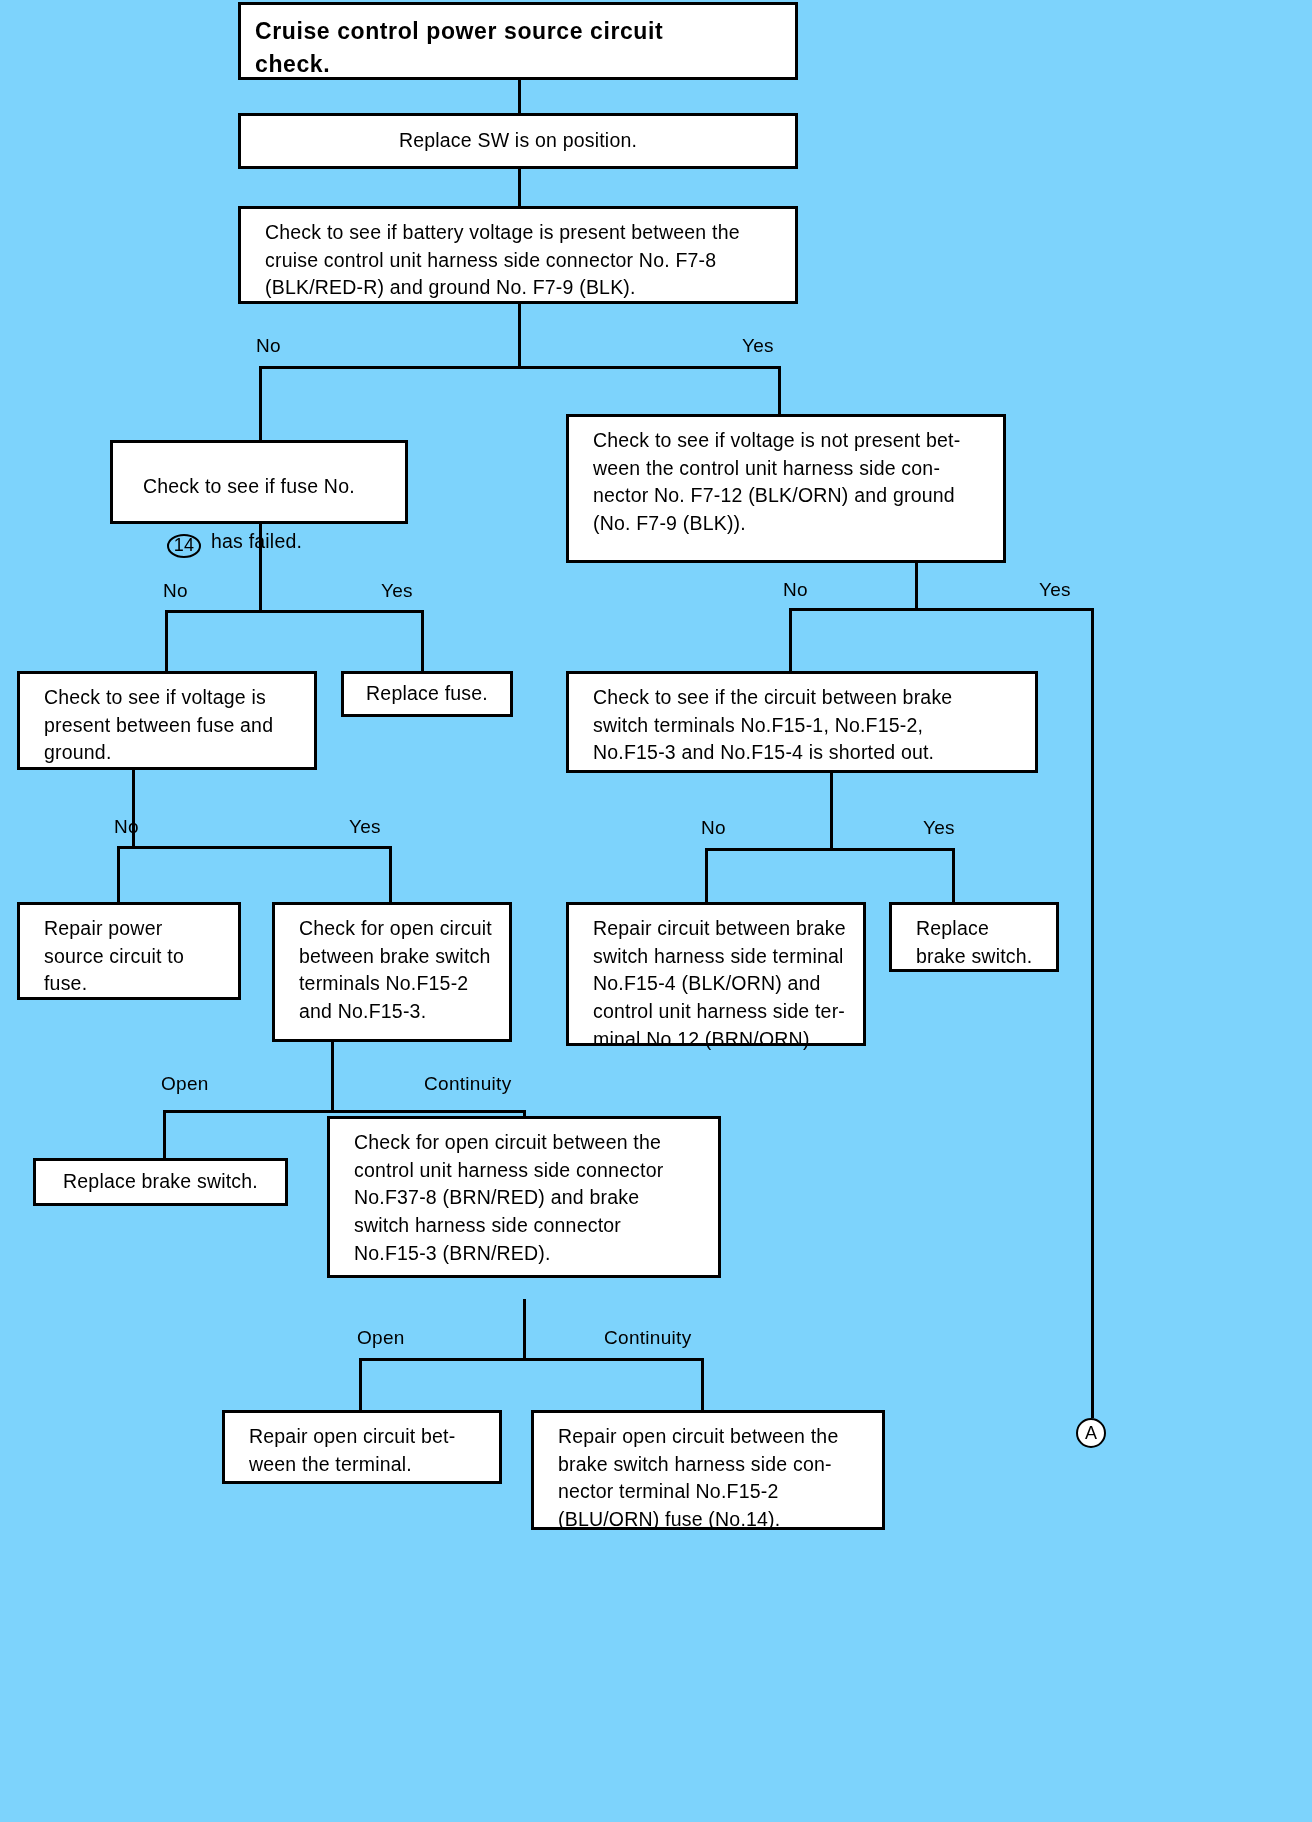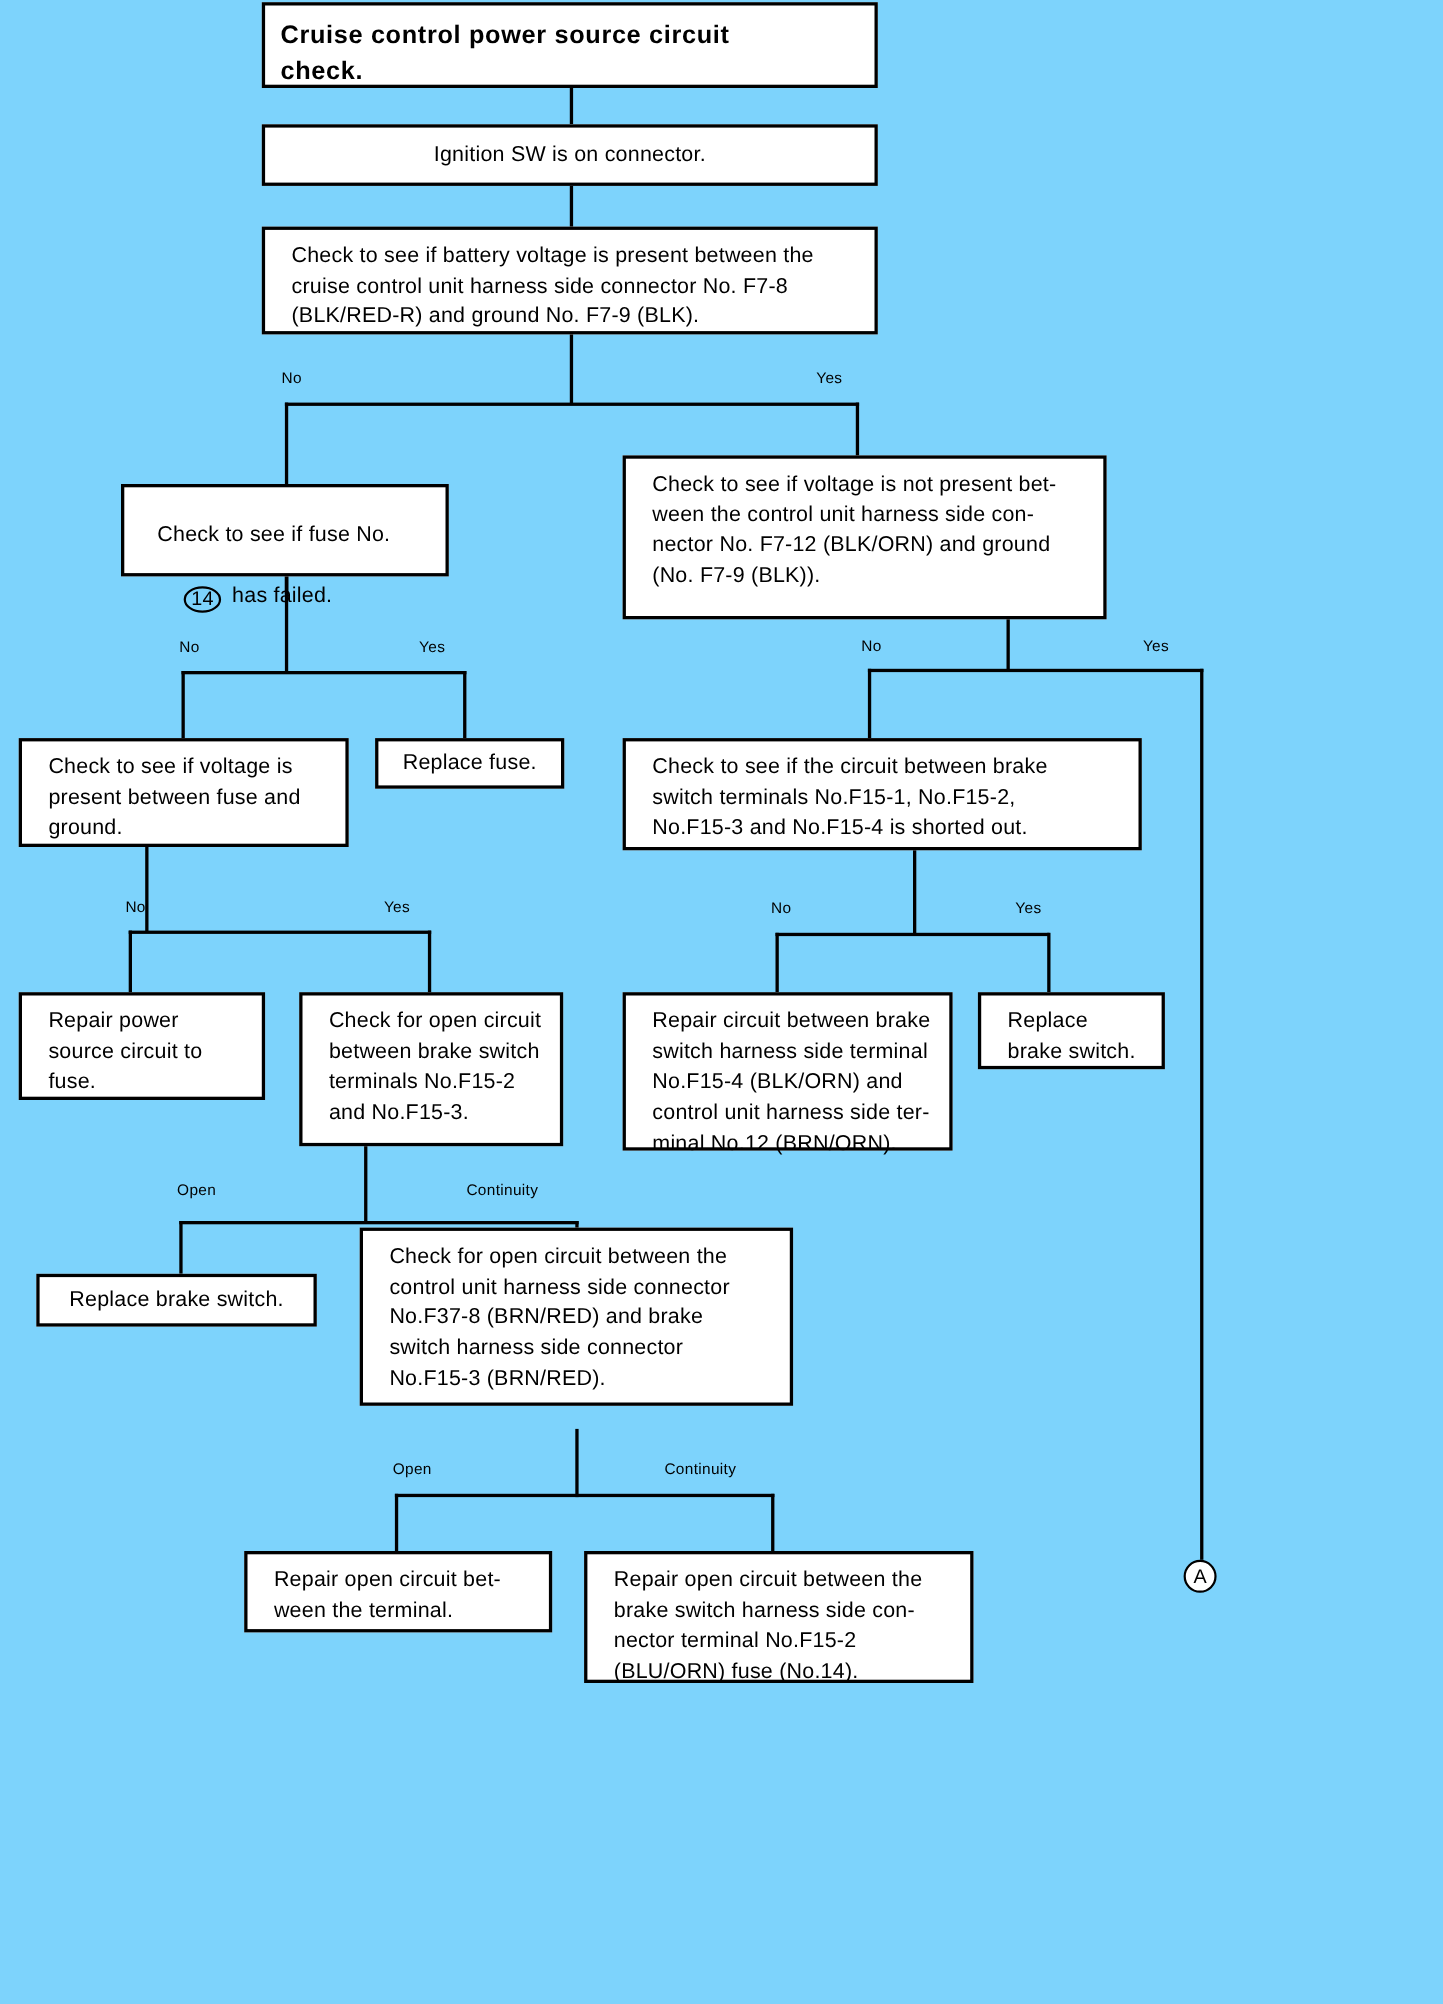--- a/index.html
+++ b/index.html
@@ -54,21 +54,21 @@
   .ln {
     position: absolute;
     background: #000;
   }
   .ln.v { width: 3px; }
   .ln.h { height: 3px; }
 
   
   .lbl {
     position: absolute;
-    font-size: 14px;
+    font-size: 19px;
     line-height: 1;
     letter-spacing: 0.3px;
     white-space: nowrap;
   }
 
   
   .circ {
     position: absolute;
     border: 2.5px solid #000;
     border-radius: 50%;
@@ -147,21 +147,21 @@
   <div class="ln v" style="left:523px; top:1299px; height:62px;"></div>
   <div class="ln h" style="left:359px; top:1358px; width:345px;"></div>
   <div class="ln v" style="left:359px; top:1358px; height:52px;"></div>
   <div class="ln v" style="left:701px; top:1358px; height:52px;"></div>
 
   <div class="ln h" style="left:1091px; top:1415px; width:0px;"></div>
 
   <div class="box title" style="left:238px; top:2px; width:560px; height:78px;">Cruise control power source circuit
 check.</div>
 
-  <div class="box center" style="left:238px; top:113px; width:560px; height:56px; display:flex; align-items:center; justify-content:center;">Ignition SW is on connector.</div>
+  <div class="box center" style="left:238px; top:113px; width:560px; height:56px; display:flex; align-items:center; justify-content:center;">Replace SW is on position.</div>
 
   <div class="box left" style="left:238px; top:206px; width:560px; height:98px;">Check to see if battery voltage is present between the
 cruise control unit harness side connector No. F7-8
 (BLK/RED-R) and ground No. F7-9 (BLK).</div>
 
   <div class="box left" style="left:110px; top:440px; width:298px; height:84px; padding-left:30px; padding-top:2px;">
     <span>Check to see if fuse No.</span><br>
     <span class="fuse-circ noselect">14</span><span style="padding-left:8px;">has failed.</span>
   </div>
 

